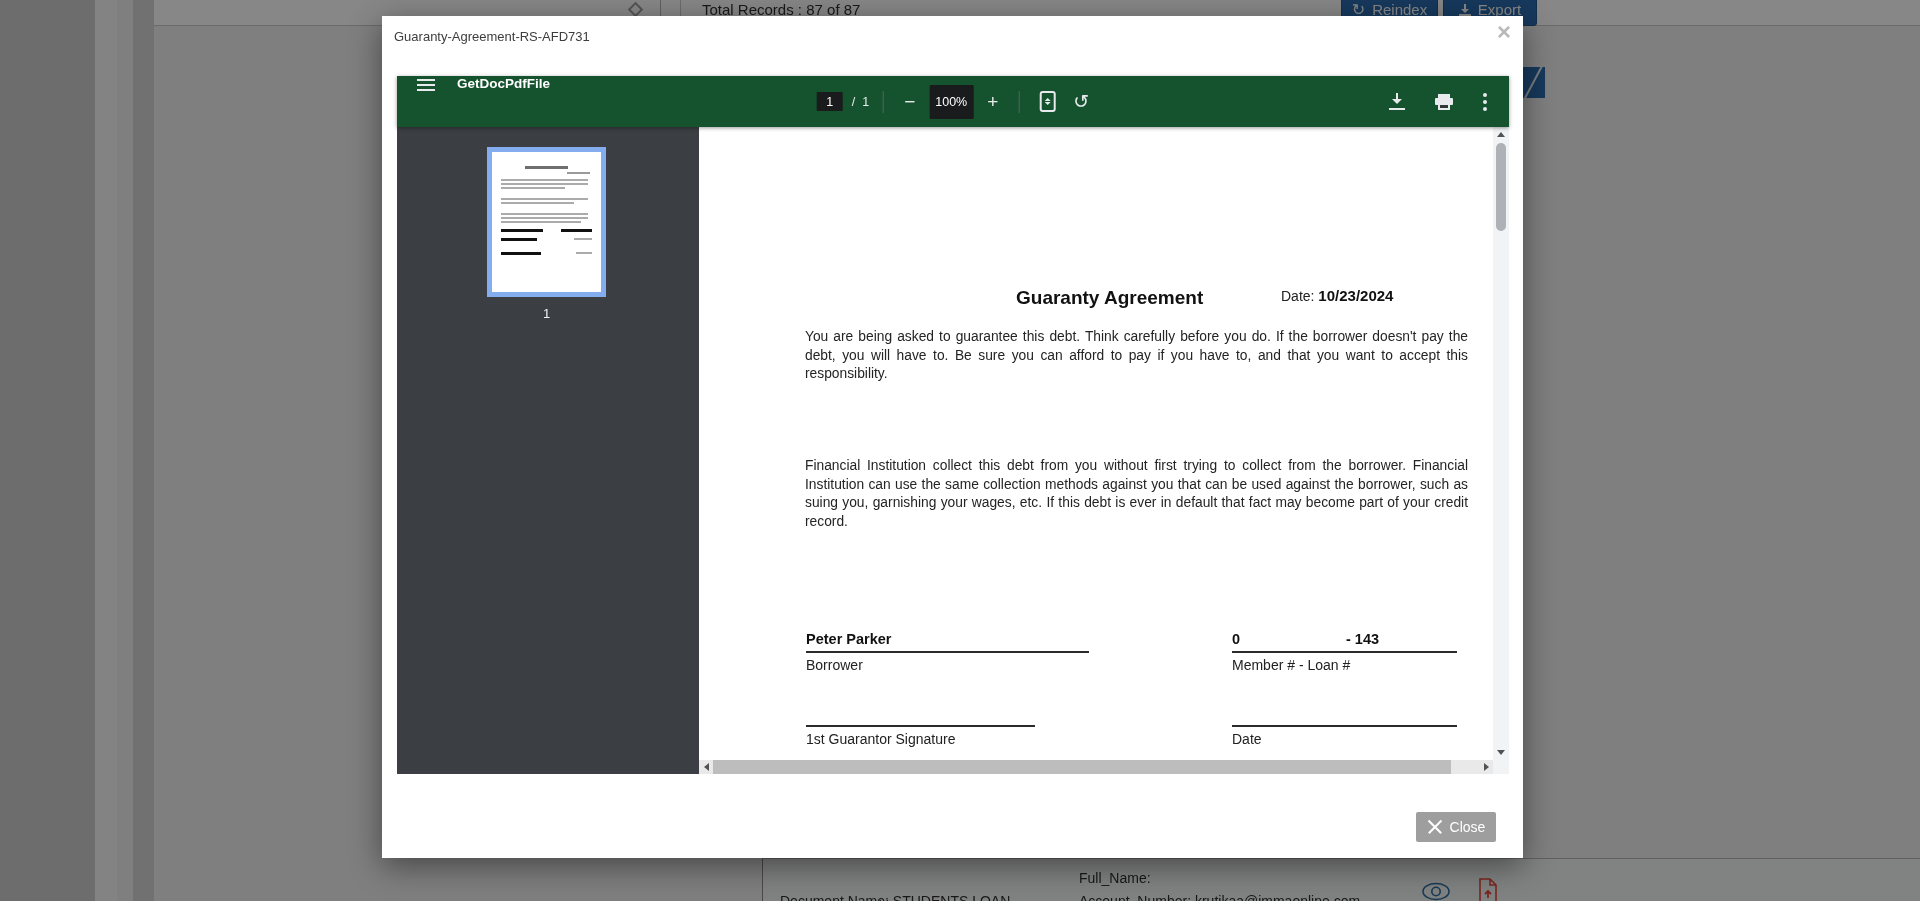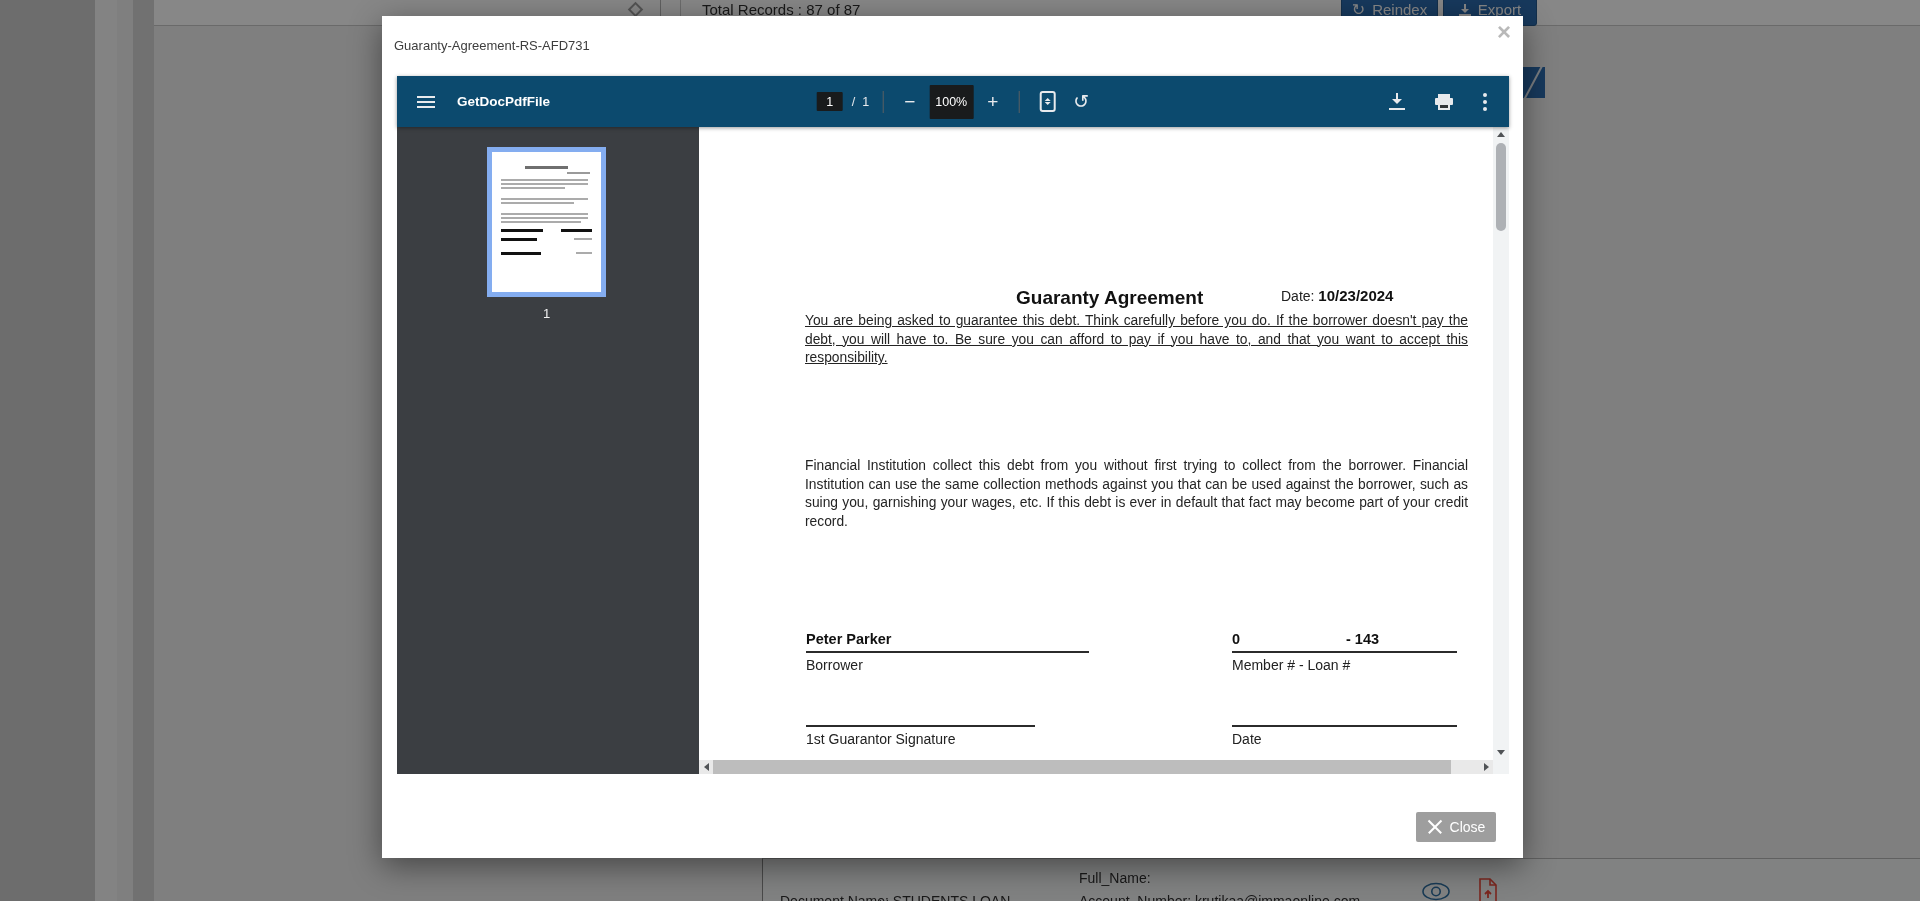--- a/index.html
+++ b/index.html
@@ -35,26 +35,26 @@
   .fld-fullname { left:316px; top:11px; }
   .fld-account { left:316px; top:34px; }
   .eye-icon { position:absolute; left:658px; top:23px; }
   .file-icon { position:absolute; left:714px; top:19px; }
 
   
   #dim { position:absolute; inset:0; background:rgba(0,0,0,0.47); z-index:5; }
 
   
   #modal { position:absolute; left:382px; top:16px; width:1141px; height:842px; background:#ffffff; z-index:10; box-shadow:0 8px 30px rgba(0,0,0,0.45); }
-  .modal-title { position:absolute; left:12px; top:13px; font-size:13px; color:#3d3d3d;margin-top:9px; }
+  .modal-title { position:absolute; left:12px; top:13px; font-size:13px; color:#3d3d3d; }
   .modal-x { position:absolute; right:12px; top:2px; font-size:24px; color:#b9b9b9; cursor:pointer; line-height:1.2; font-weight:bold; }
 
   
   #pdf { position:absolute; left:15px; top:60px; width:1112px; height:698px; background:#ffffff; }
-  .toolbar { position:absolute; left:0; top:0; width:1112px; height:51px; background:#0c4a6e; display:flex; align-items:center; color:#e8eaed; box-shadow:0 1px 4px rgba(0,0,0,0.4); z-index:3; }
+  .toolbar { position:absolute; left:0; top:0; width:1112px; height:51px; background:#14532d; display:flex; color:#e8eaed; box-shadow:0 1px 4px rgba(0,0,0,0.4); z-index:3; }
   .hamburger { margin-left:20px; width:18px; cursor:pointer; }
   .hamburger .bar { height:2px; background:#e8eaed; margin:3px 0; }
   .pdf-title { margin-left:22px; font-size:13.5px; font-weight:bold; color:#ffffff; }
   .tb-center { position:absolute; left:50%; top:0; height:51px; transform:translateX(-50%); display:flex; align-items:center; }
   .pagebox { width:26px; height:19px; background:#191b1c; color:#fff; font-size:12.5px; display:flex; align-items:center; justify-content:center; border-radius:1px; }
   .page-sep { margin:0 7px 0 9px; font-size:12.5px; }
   .page-total { font-size:12.5px; }
   .tb-div { width:1px; height:22px; background:#5c6063; margin:0 14px; }
   .tb-btn { background:none; border:none; color:#e8eaed; font-size:19px; cursor:pointer; padding:0 6px; line-height:1; }
   .zoombox { width:44px; height:34px; background:#191b1c; color:#fff; font-size:12.5px; display:flex; align-items:center; justify-content:center; margin:0 8px; border-radius:1px; }
@@ -85,21 +85,21 @@
   .thumb .t-sig-row { display:flex; justify-content:space-between; margin-top:6px; }
   .thumb .t-sig { height:3px; background:#111111; }
   .thumb-num { position:absolute; left:90px; top:179px; width:119px; text-align:center; color:#f1f1f1; font-size:13px; }
 
   .doc-area { position:relative; width:810px; height:647px; background:#ffffff; overflow:hidden; }
   .page-content { position:absolute; inset:0; color:#1f1f1f; }
   .doc-title { position:absolute; left:317px; top:128px; font-size:19px; font-weight:bold; color:#111;margin-top:32px; }
   .doc-date { position:absolute; left:582px; top:160px; font-size:14px; color:#222; }
   .doc-date b { font-size:15px; color:#111; }
   .para { position:absolute; left:106px; width:663px; font-size:13.8px; line-height:18.6px; text-align:justify; color:#242424; }
-  .p1 { top:185px;text-decoration:underline; } .p2 { top:269px; } .p3 { top:330px; } .p4 { top:434px; text-align:left; }
+  .p1 { top:201px; } .p2 { top:269px; } .p3 { top:330px; } .p4 { top:434px; text-align:left; }
   .sig-line { position:absolute; height:2px; background:#2b2b2b; }
   .sig-text { position:absolute; font-size:14px; color:#222; }
   .sig-bold { position:absolute; font-size:14.5px; font-weight:bold; color:#111; }
 
   
   .vscroll { position:absolute; right:0; top:0; width:16px; height:633px; background:#f1f3f4; }
   .vscroll .arrow-up, .vscroll .arrow-down { position:absolute; left:0; width:16px; height:14px; display:flex; align-items:center; justify-content:center; cursor:pointer; }
   .vscroll .arrow-up { top:0; } .vscroll .arrow-down { bottom:0; }
   .tri-up { width:0; height:0; border:4px solid transparent; border-bottom:5px solid #505356; margin-top:-3px; }
   .tri-down { width:0; height:0; border:4px solid transparent; border-top:5px solid #505356; margin-bottom:-3px; }

